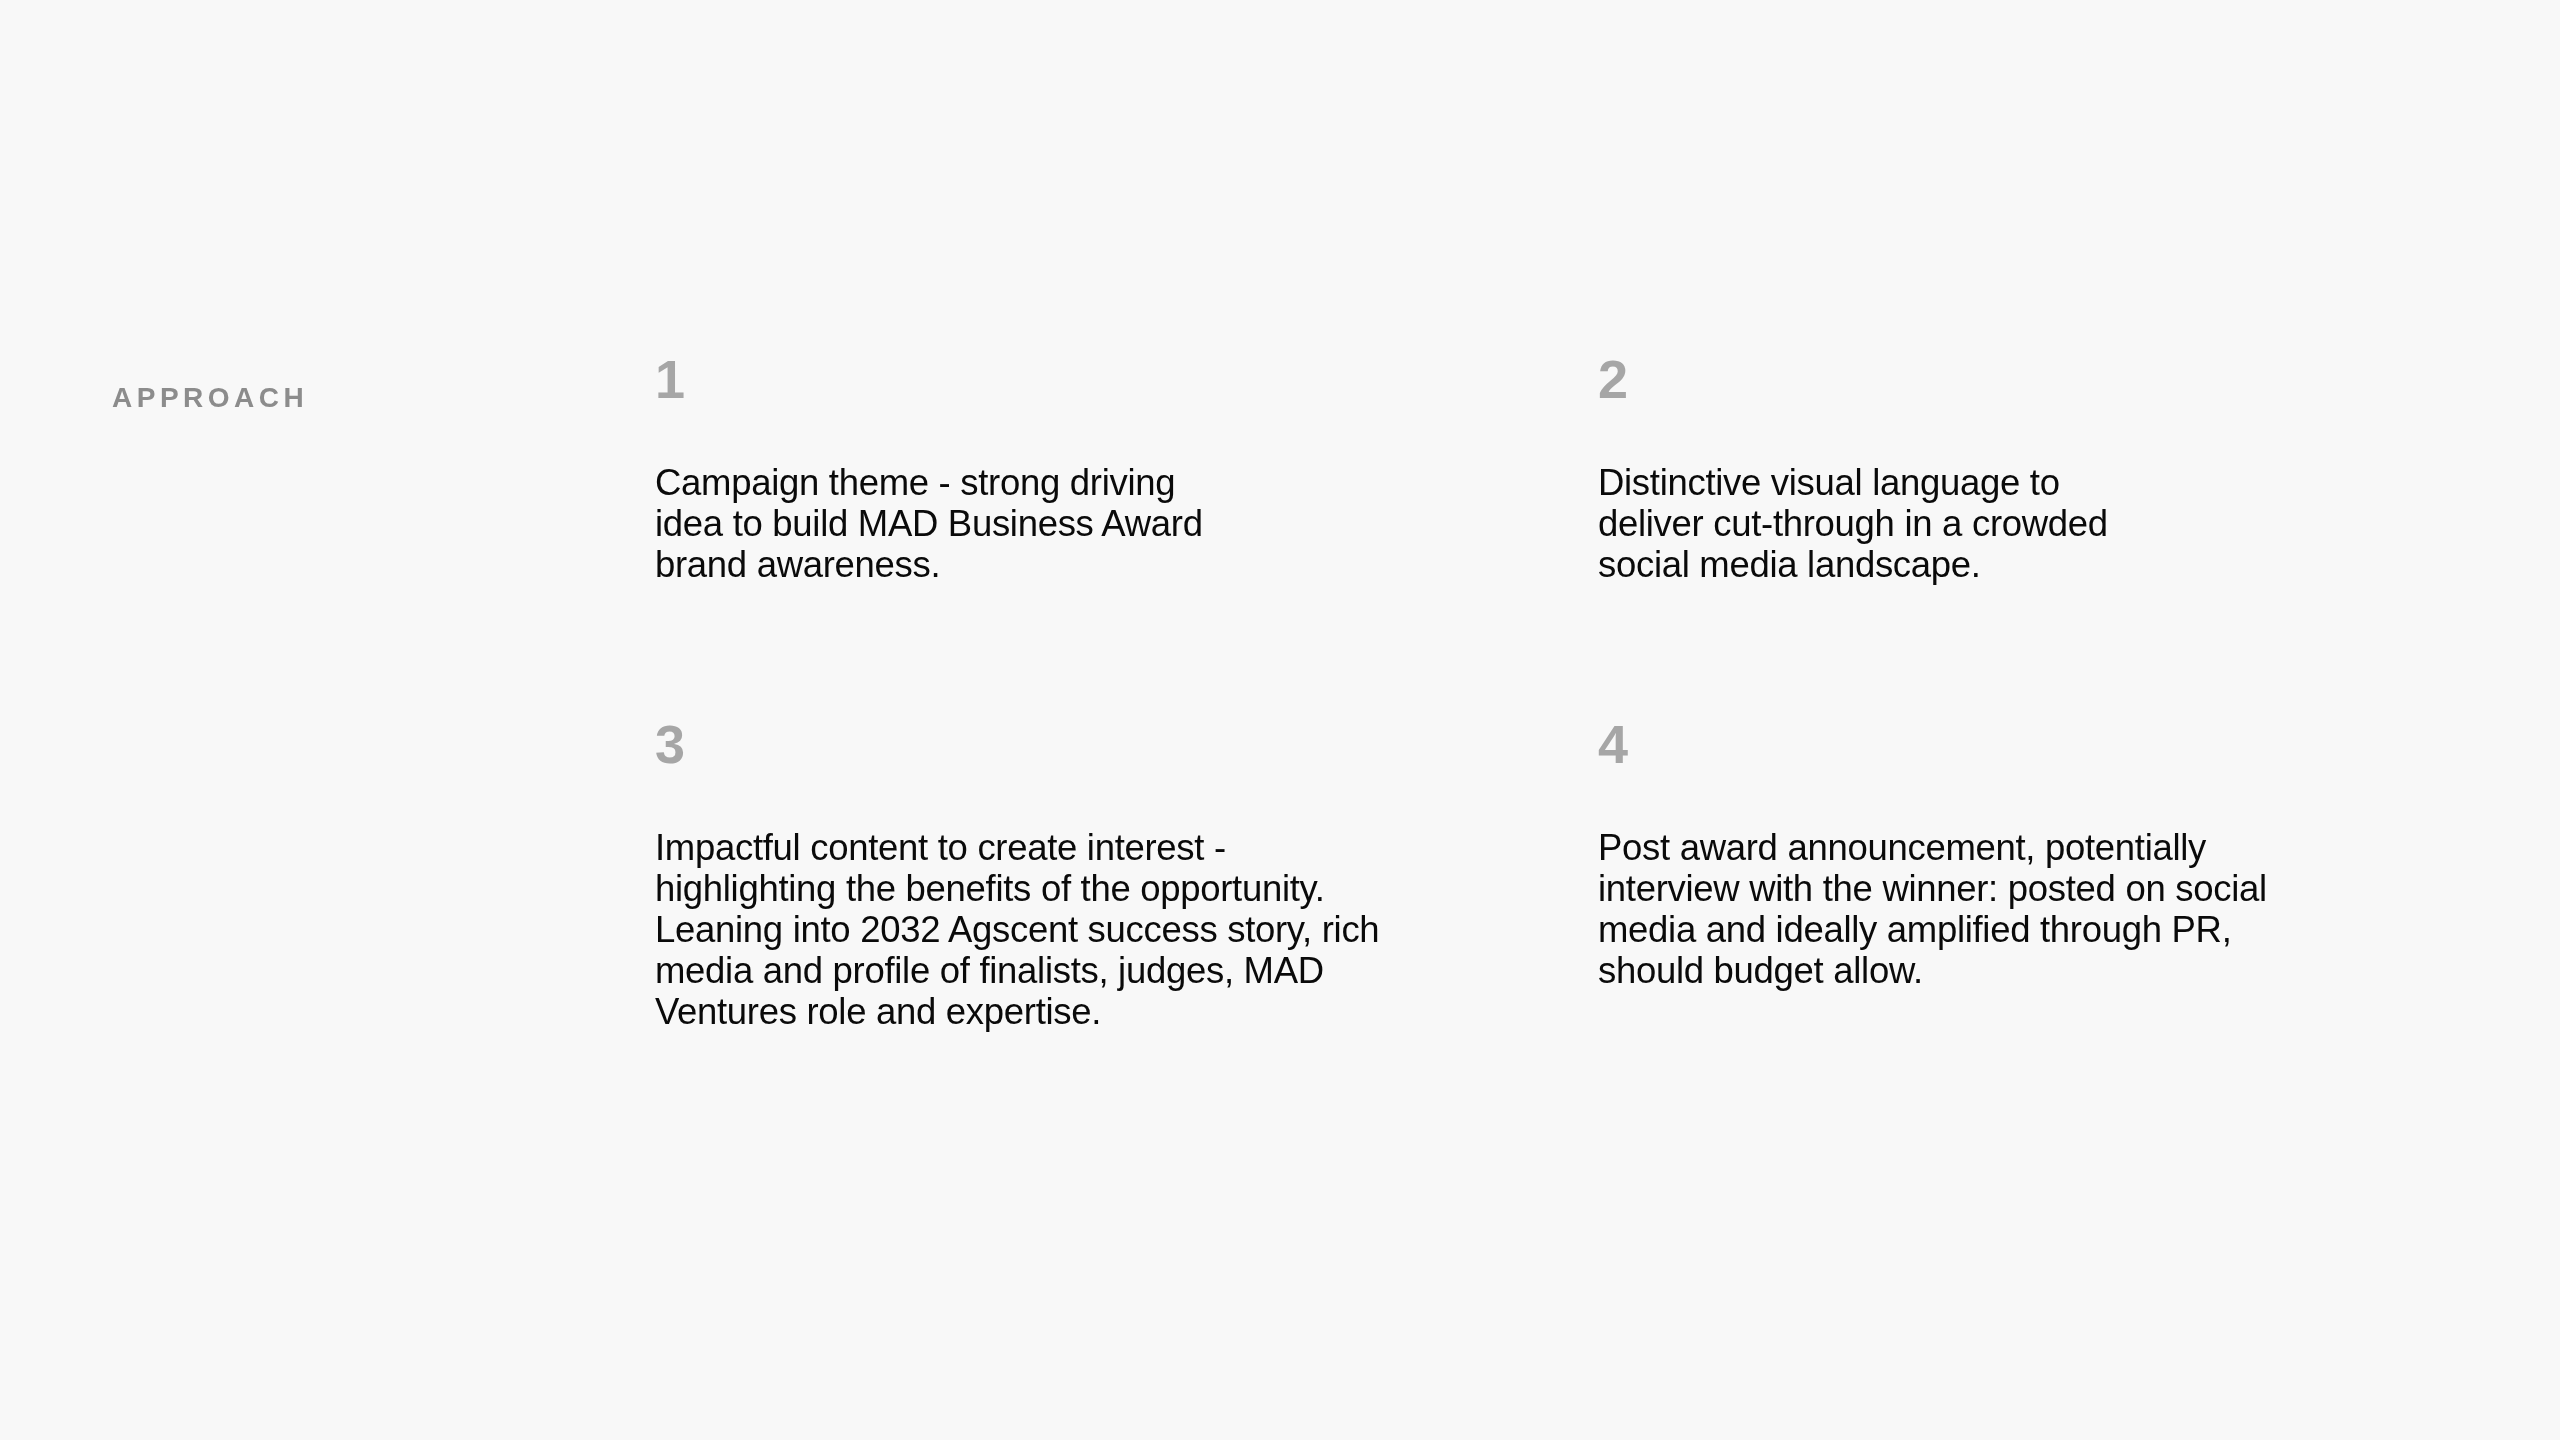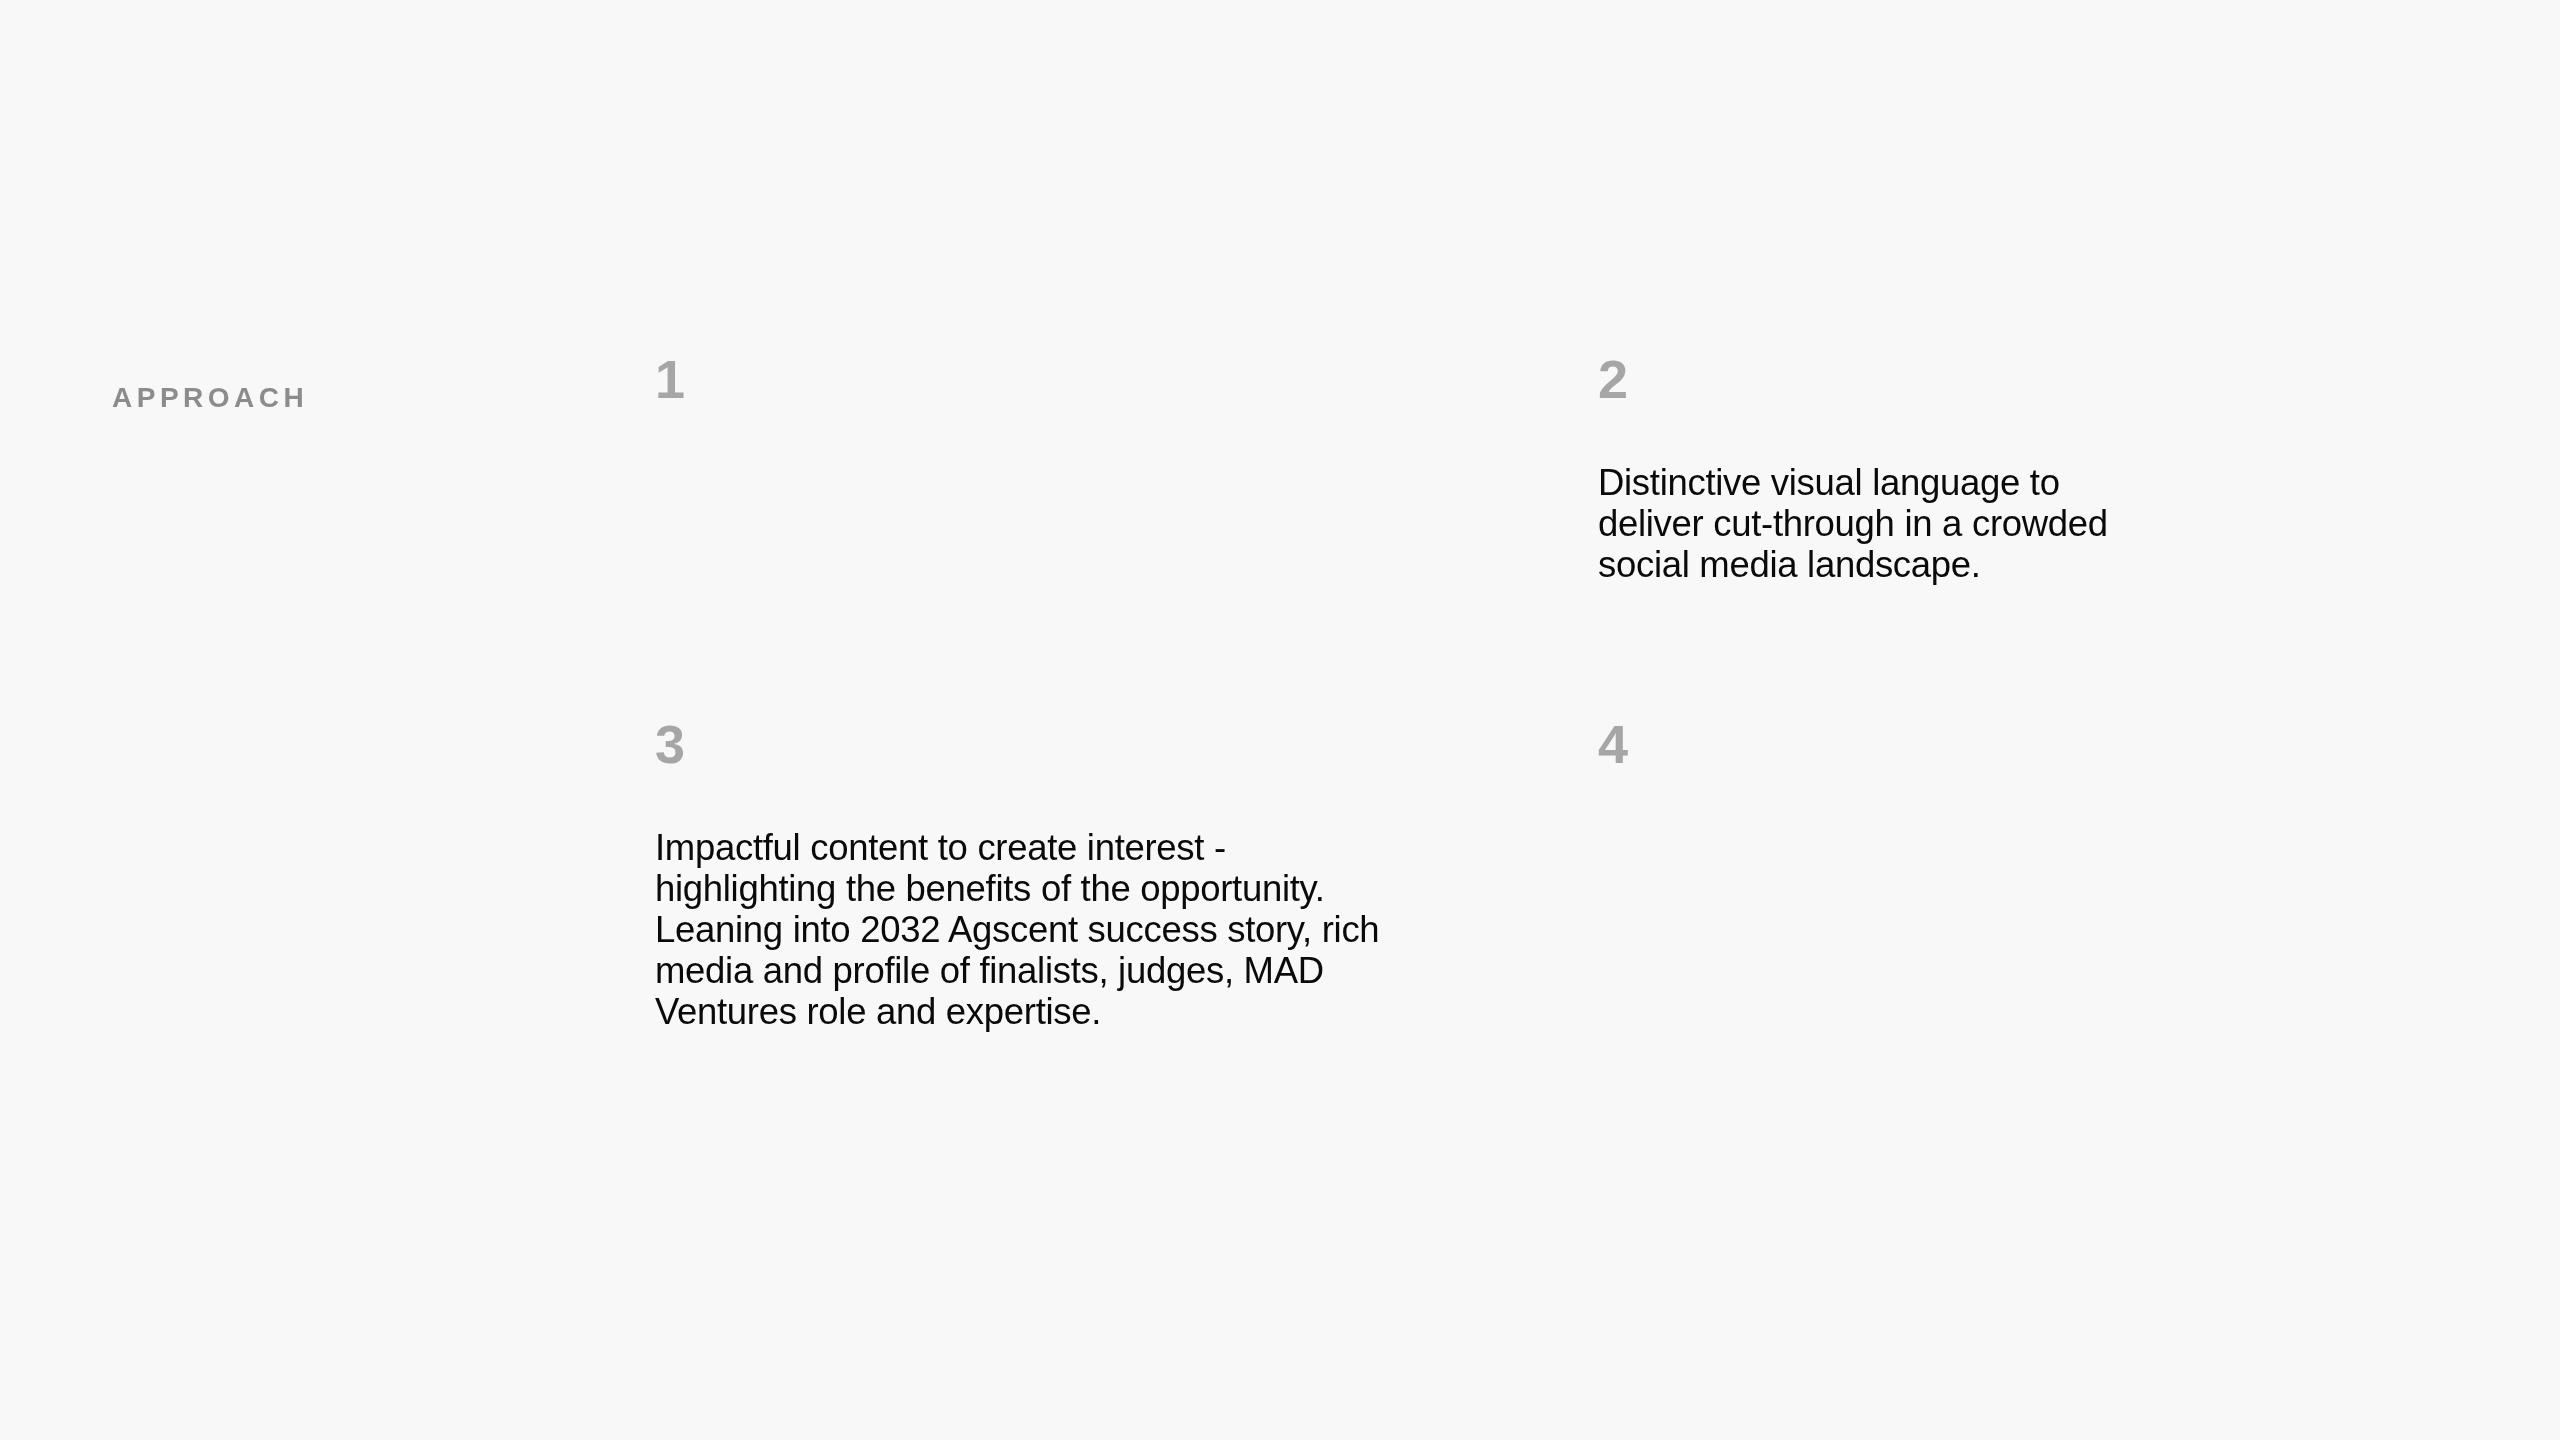--- a/index.html
+++ b/index.html
@@ -50,33 +50,40 @@
     #item-3 { left: 655px; top: 717px; }
     #item-4 { left: 1598px; top: 717px; }
   </style>
 </head>
 <body>
 
 <h2 class="section-label">APPROACH</h2>
 
 <div class="item" id="item-1">
   <span class="item-number">1</span>
+  <p class="item-text">Campaign theme - strong driving
+idea to build MAD Business Award
+brand awareness.</p>
 </div>
 
 <div class="item" id="item-2">
   <span class="item-number">2</span>
   <p class="item-text">Distinctive visual language to
 deliver cut-through in a crowded
 social media landscape.</p>
 </div>
 
 <div class="item" id="item-3">
   <span class="item-number">3</span>
   <p class="item-text">Impactful content to create interest -
 highlighting the benefits of the opportunity.
 Leaning into 2032 Agscent success story, rich
 media and profile of finalists, judges, MAD
 Ventures role and expertise.</p>
 </div>
 
 <div class="item" id="item-4">
   <span class="item-number">4</span>
+  <p class="item-text">Post award announcement, potentially
+interview with the winner: posted on social
+media and ideally amplified through PR,
+should budget allow.</p>
 </div>
 
 </body></html>

